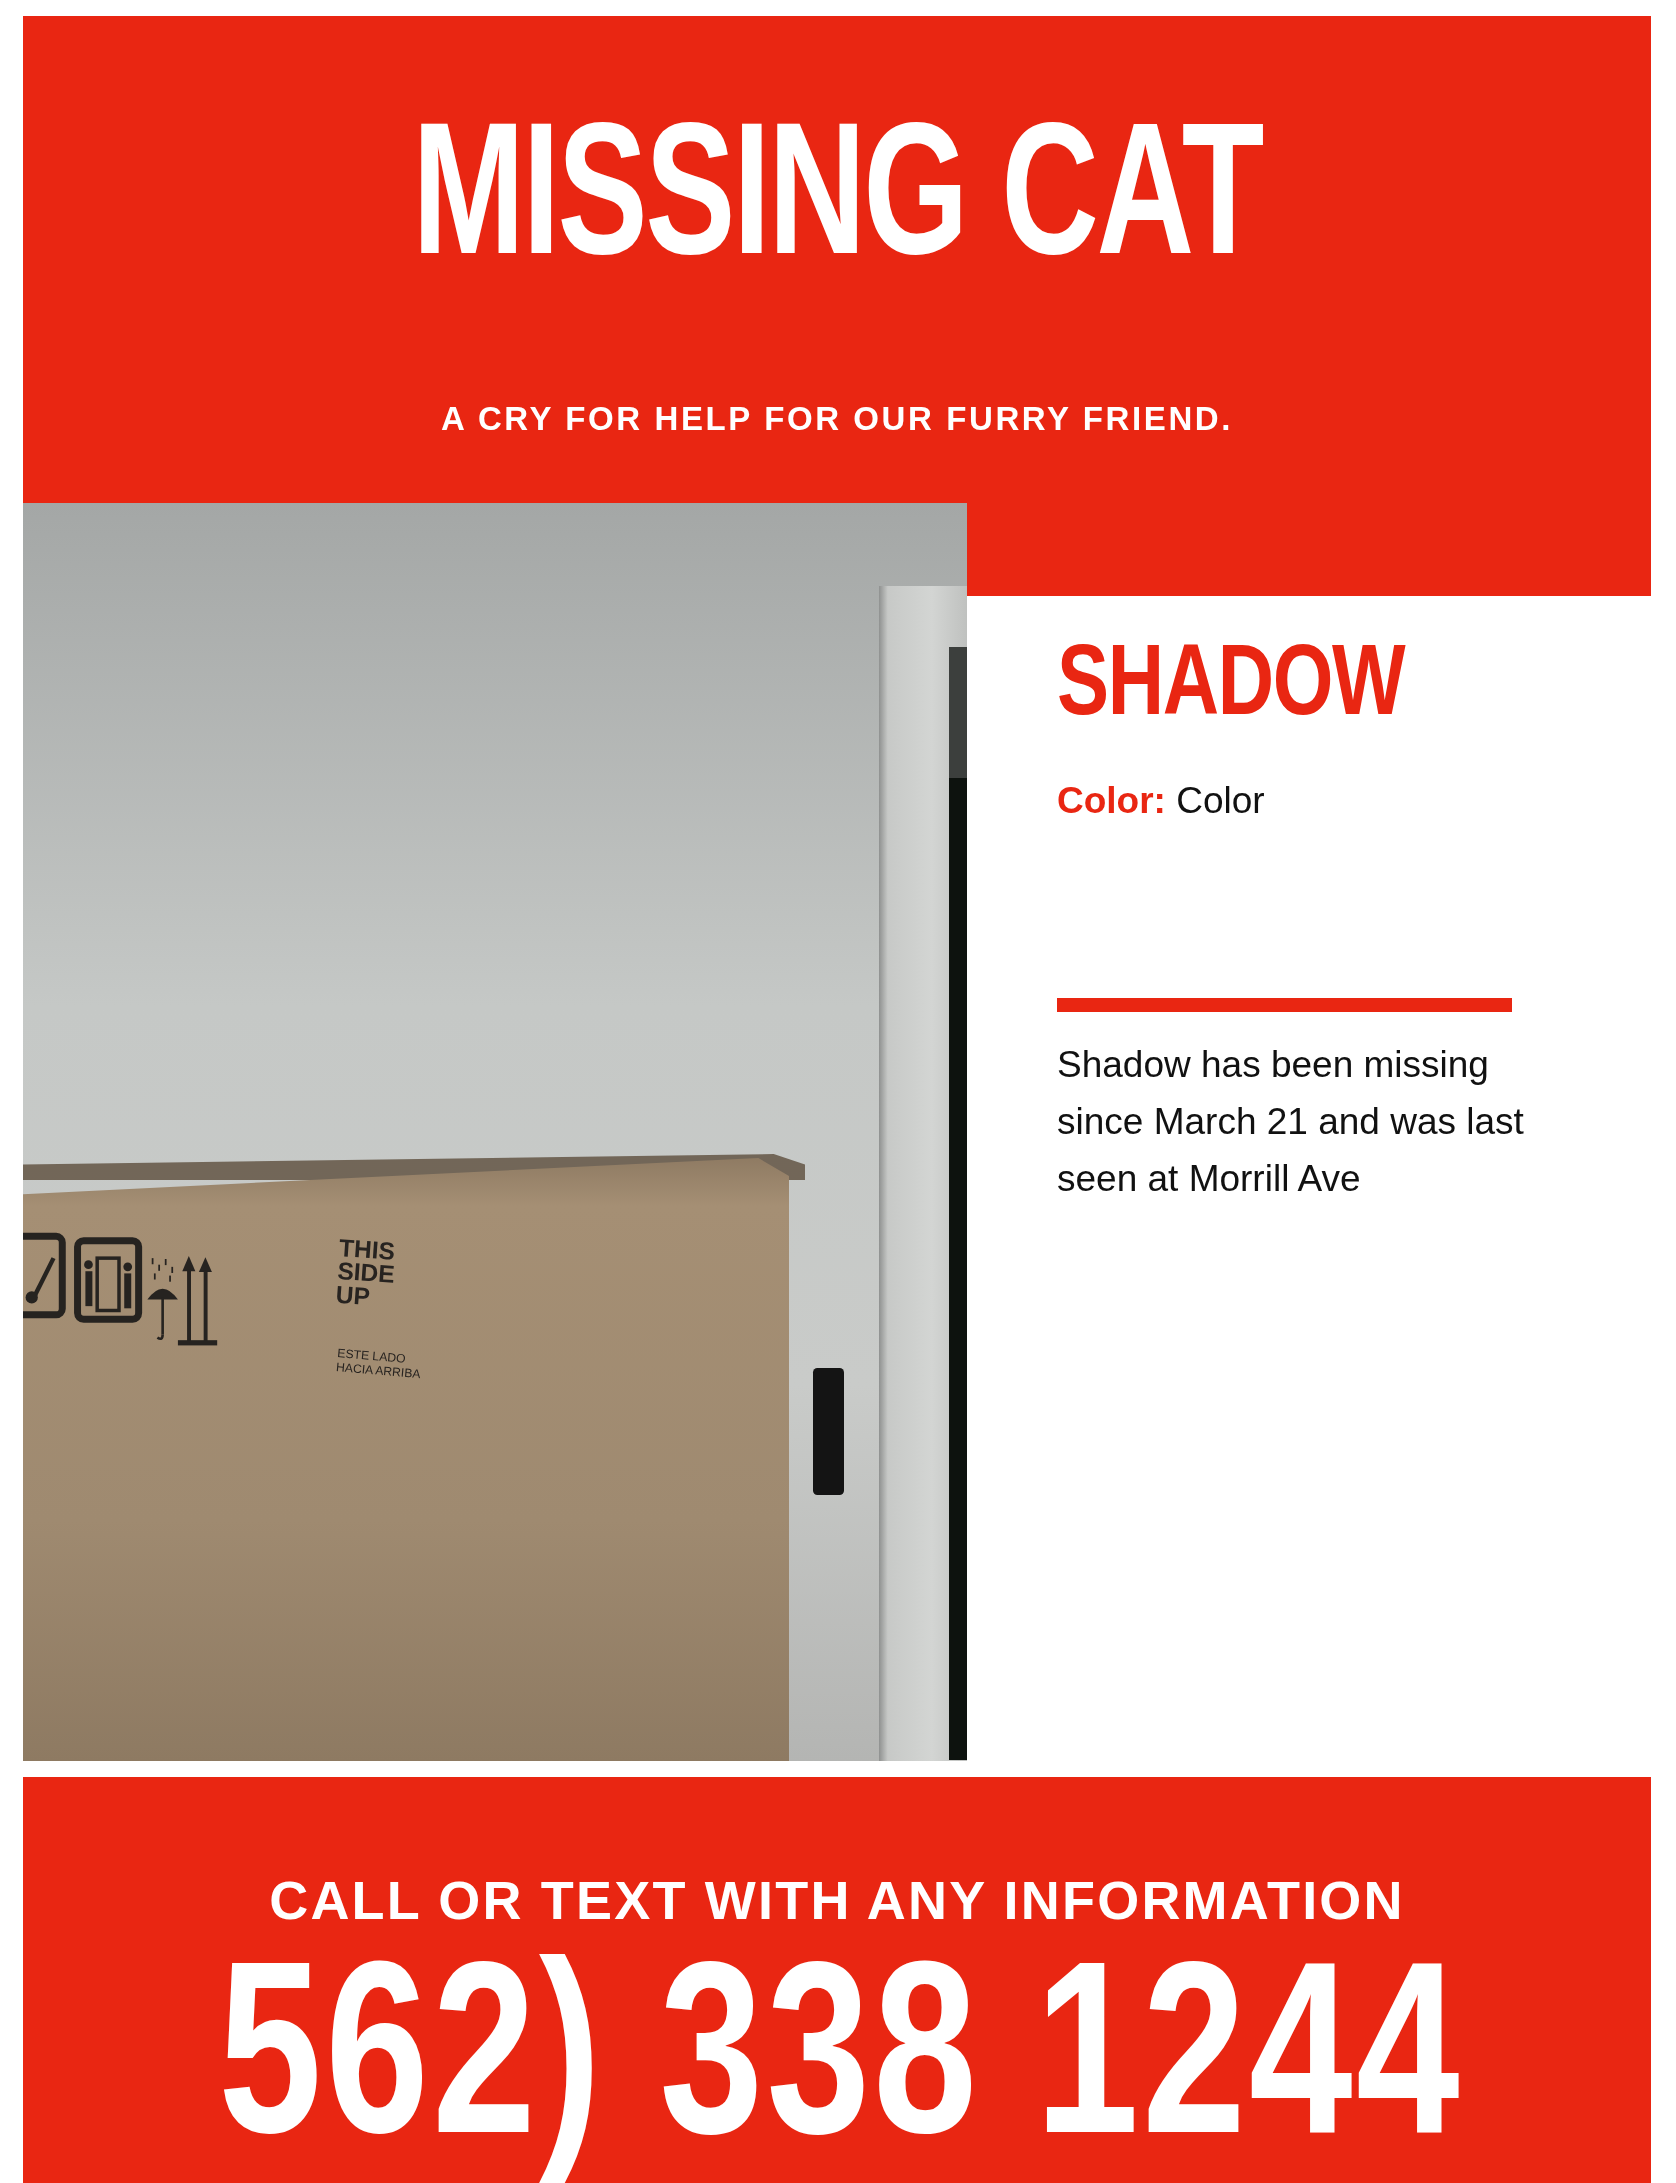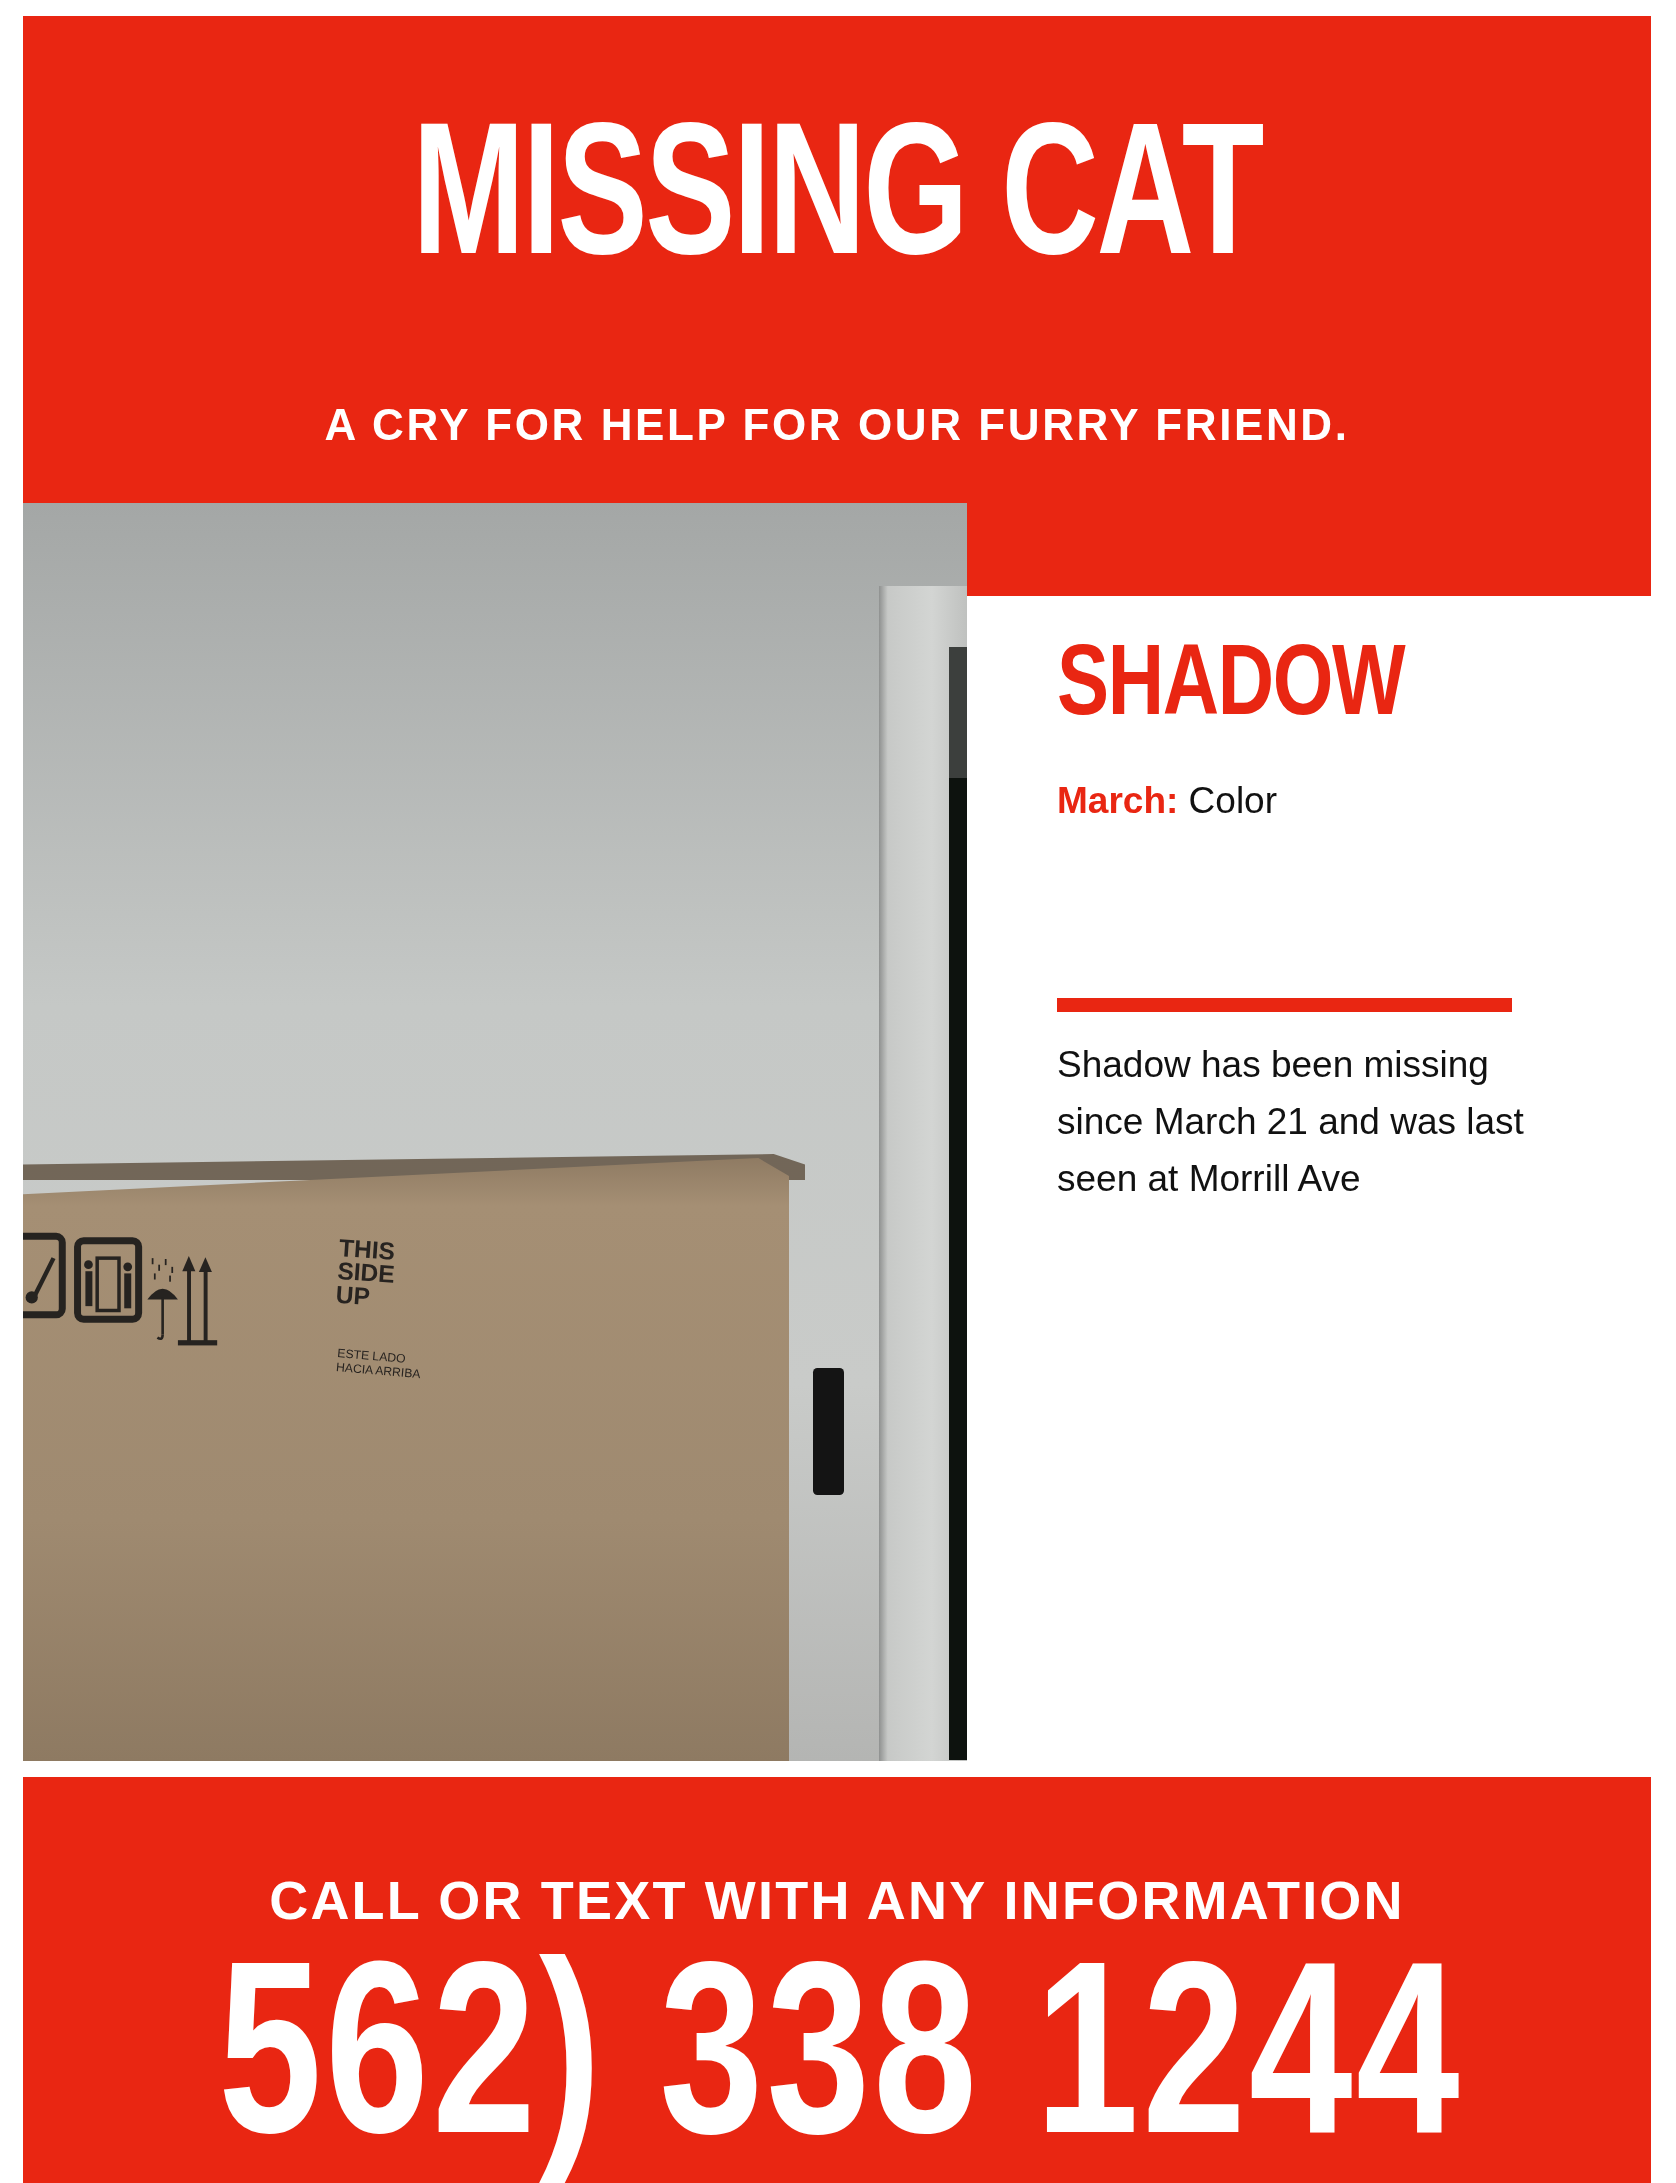--- a/index.html
+++ b/index.html
@@ -15,21 +15,21 @@
 
     .title {
       position: absolute; left: 0; right: 0; top: 78px; text-align: center;
       color: #ffffff; font-family: "Liberation Sans", sans-serif; font-weight: 700;
       font-size: 188px; line-height: 1; letter-spacing: -3.5px;
       transform: scaleX(0.72); transform-origin: center top;
       white-space: nowrap;
     }
     .tagline {
       position: absolute; left: 0; right: 0; top: 384px; text-align: center;
-      color: #ffffff; font-weight: 700; font-size: 44px; letter-spacing: 2.6px; white-space: nowrap;
+      color: #ffffff; font-weight: 700; font-size: 33px; letter-spacing: 2.6px; white-space: nowrap;
     }
 
     .photo {
       position: absolute; left: 23px; top: 503px; width: 944px; height: 1258px; overflow: hidden;
       background: linear-gradient(180deg, #a4a7a6 0%, #c5c8c6 40%, #c9cbc9 70%, #b4b5b3 100%);
     }
     .wall-frame {
       position: absolute; left: 856px; top: 83px; width: 88px; height: 1175px;
       background: linear-gradient(90deg, #8f9190 0%, #c7c9c7 10%, #d3d5d3 60%, #bfc1bf 100%);
     }
@@ -172,21 +172,21 @@
   </div>
   <div class="box-label-small">
     <div>ESTE LADO</div>
     <div>HACIA ARRIBA</div>
   </div>
 </div>
 
 <div class="name">SHADOW</div>
 <div class="details">
   <div>
-    <span class="lbl">March:</span>
+    <span class="lbl">Color:</span>
     <span>Color</span>
   </div>
 </div>
 <div class="divider"></div>
 <div class="desc">Shadow has been missing since March 21 and was last seen at Morrill Ave</div>
 
 <div class="band footer">
   <div class="cta">CALL OR TEXT WITH ANY INFORMATION</div>
   <div class="phone">562) 338 1244</div>
 </div>

